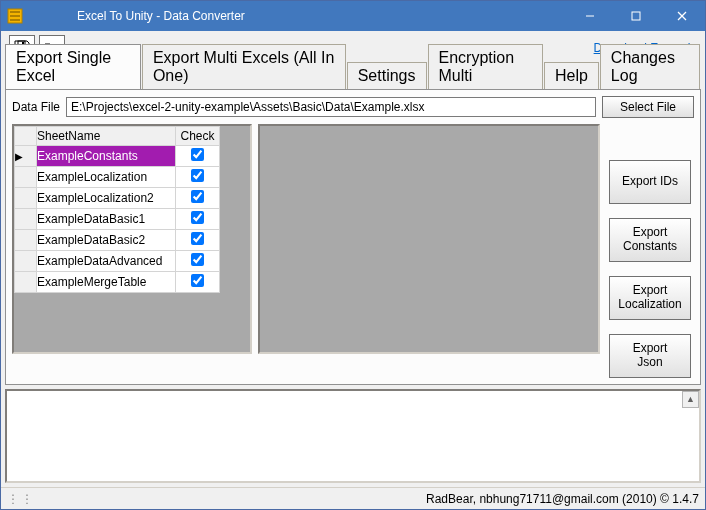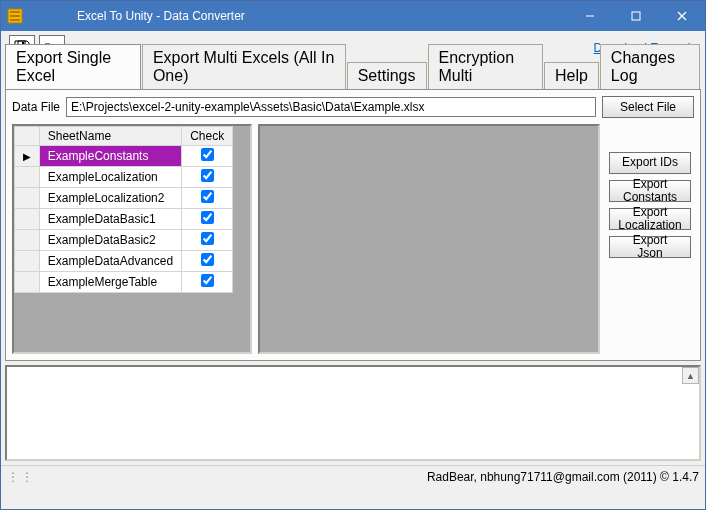--- a/index.html
+++ b/index.html
@@ -18,30 +18,30 @@
 .tabs { height: 24px; display: flex; align-items: flex-end; padding: 0 4px; background: #f0f0f0; }
 .tab { padding: 4px 10px; border: 1px solid #aca899; border-bottom: none; background: #f0f0f0; font-size: 16px; position: relative; margin-right: 1px; }
 .tab.active { background: #fcfcfc; border-color: #919191; z-index: 2; }
 .tabcontent { border: 1px solid #919191; background: #fcfcfc; margin: 0 4px; padding: 6px; display: flex; flex-direction: column; }
 
 .row { display: flex; align-items: center; gap: 6px; margin-bottom: 6px; }
 .label { font-size: 12px; }
 .textfield { flex: 1; height: 20px; border: 1px solid #7a7a7a; padding: 1px 4px; font-size: 12px; background: #fff; }
 .btn { height: 22px; border: 1px solid #707070; background: linear-gradient(#fff,#e1e1e1); font-size: 12px; padding: 0 10px; display: inline-flex; align-items: center; justify-content: center; cursor: pointer; }
 .btn.wide { width: 92px; }
-.btn.side { width: 82px; height: 22px; line-height: 1.1; }
+.btn.side { width: 82px; height: 44px; line-height: 1.1; margin-top: 8px; }
 
 .main { display: flex; gap: 6px; flex: 1; }
 .panel { border: 2px inset #d4d0c8; background: #a9a9a9; }
 .gridpanel { width: 240px; height: 230px; padding: 0; background: #a9a9a9; }
 .previewpanel { flex: 1; height: 230px; }
 .sidebtns { width: 88px; display: flex; flex-direction: column; gap: 6px; align-items: center; }
 
 .grid { width: 206px; background: #fff; font-size: 12px; border-collapse: collapse; }
-.grid th, .grid td { border: 1px solid #d4d4d4; padding: 2px 8px; height: 16px; }
+.grid th, .grid td { border: 1px solid #d4d4d4; padding: 2px 0; height: 16px; }
 .grid th { background: #f0f0f0; font-weight: normal; text-align: left; }
 .grid .rowhdr { width: 22px; background: #f0f0f0; }
 .grid .chkcol { width: 44px; text-align: center; }
 .grid tr.sel td.name { background: #a21caf; color: #fff; }
 .grid .arrow { font-size: 10px; color: #000; }
 .grid input[type=checkbox] { margin: 0; }
 
 .logarea { margin: 4px; border: 2px inset #d4d0c8; background: #fff; height: 96px; position: relative; }
 .logarea .sbarrow { position: absolute; right: 0; top: 0; width: 17px; height: 17px; border: 1px solid #b5b5b5; background: #f0f0f0; display: flex; align-items: center; justify-content: center; color: #606060; font-size: 9px; }
 
@@ -180,16 +180,16 @@
     </div>
 
   </div>
 
   <div class="logarea">
     <div class="sbarrow">▲</div>
   </div>
 
   <div class="statusbar">
     <span class="grip">⋮⋮</span>
-    <span class="stext">RadBear, nbhung71711@gmail.com (2011) ©  1.4.7</span>
+    <span class="stext">RadBear, nbhung71711@gmail.com (2010) ©  1.4.7</span>
   </div>
 
 </div>
 
 </body></html>

